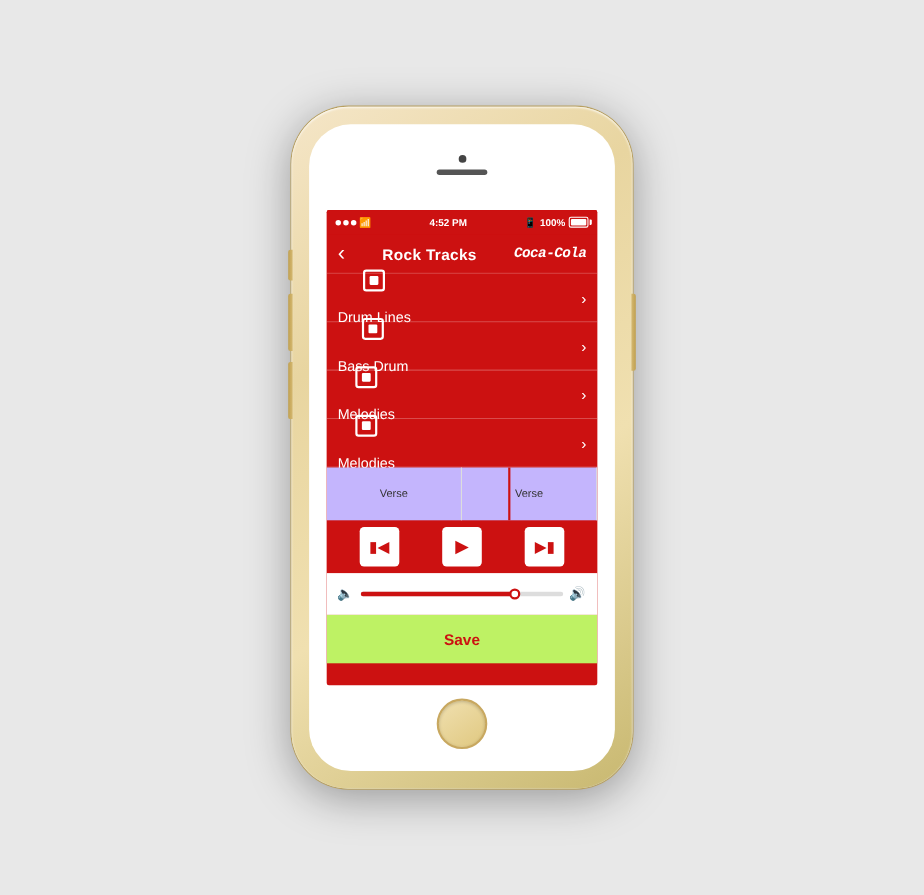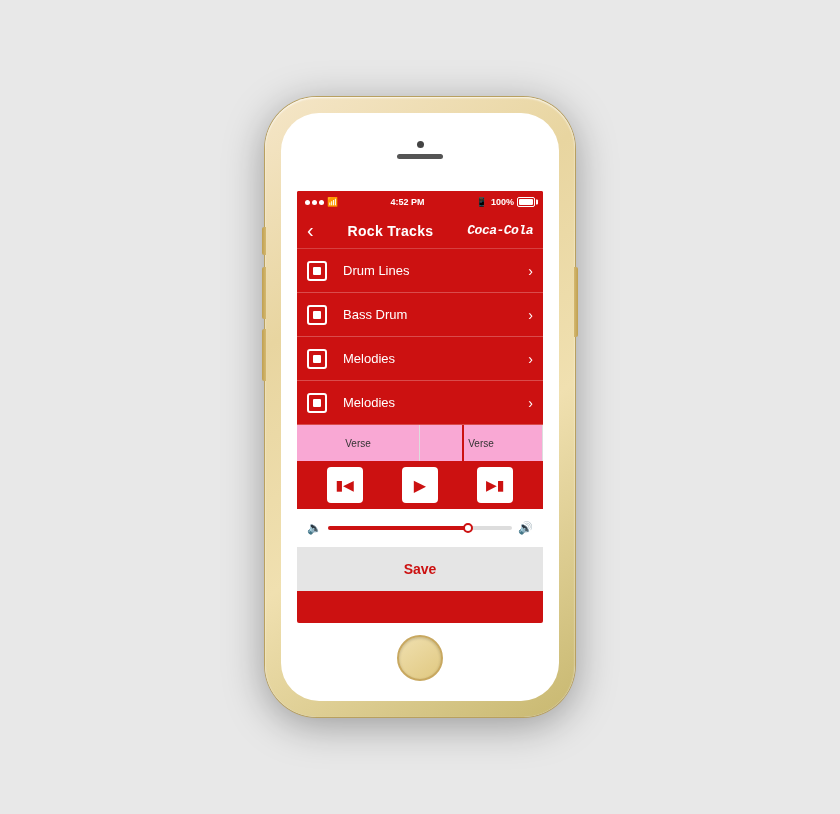--- a/index.html
+++ b/index.html
@@ -249,20 +249,21 @@
       padding: 0 10px;
       height: 44px;
       border-bottom: 1px solid rgba(255,255,255,0.25);
       cursor: pointer;
     }
 
     .menu-item-left {
       display: flex;
       align-items: center;
       gap: 16px;
+      flex-direction: column;
     }
 
     .menu-icon-sq {
       width: 20px;
       height: 20px;
       border: 2px solid #fff;
       border-radius: 3px;
       display: flex;
       align-items: center;
       justify-content: center;
@@ -282,22 +283,22 @@
     }
 
     .menu-chevron {
       color: #fff;
       font-size: 14px;
       font-weight: 300;
     }
 
     
     .timeline-area {
-      background: #f9a8d4;
-      height: 36px;
+      background: #c4b5fd;
+      height: 48px;
       display: flex;
       align-items: center;
       padding: 0;
       position: relative;
     }
 
     .timeline-section {
       display: flex;
       align-items: center;
       justify-content: center;
@@ -392,21 +393,21 @@
     }
 
     
     .action-bar {
       display: flex;
       height: 44px;
     }
 
     .action-save {
       flex: 1;
-      background: #e5e5e5;
+      background: #bef264;
       display: flex;
       align-items: center;
       justify-content: center;
       color: #cc1111;
       font-size: 14px;
       font-weight: 600;
       cursor: pointer;
     }
 
     .action-share {

